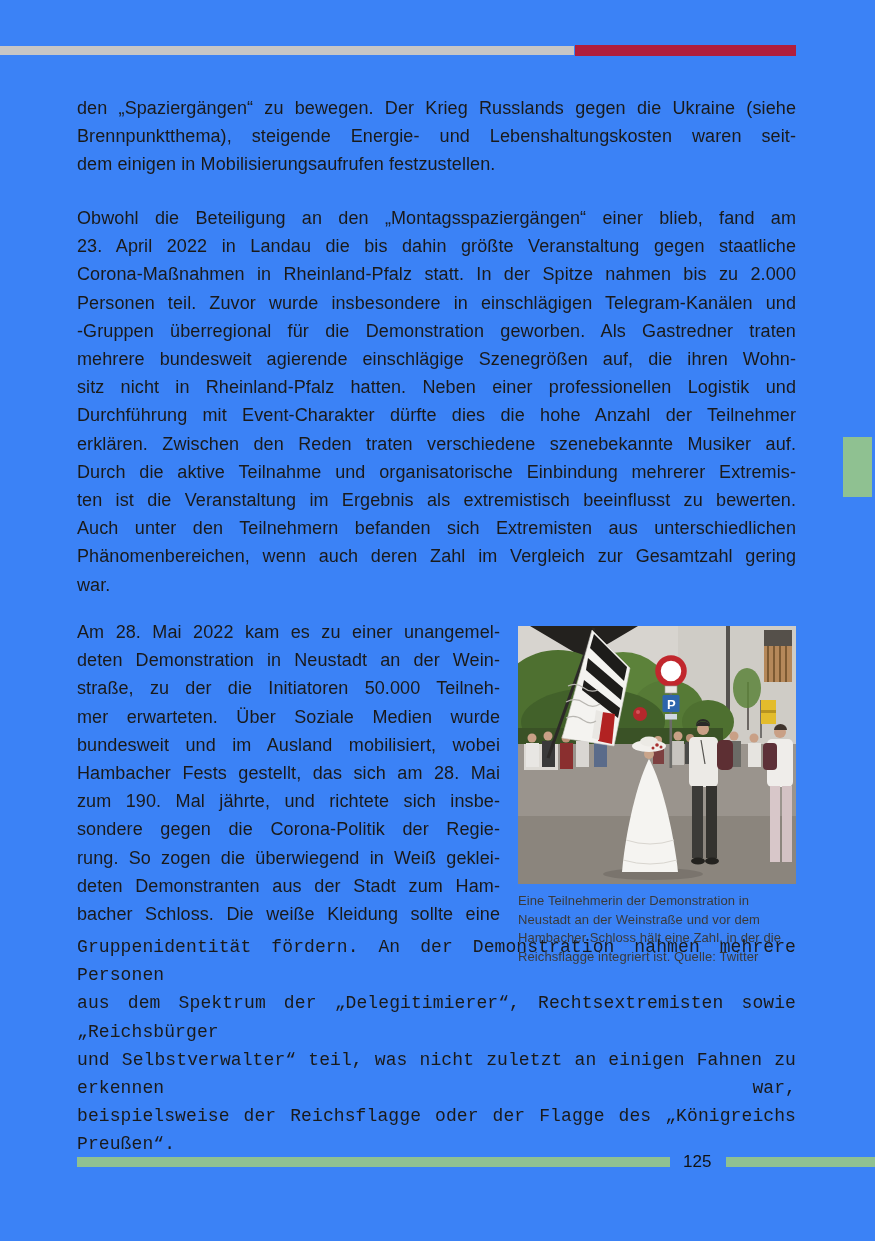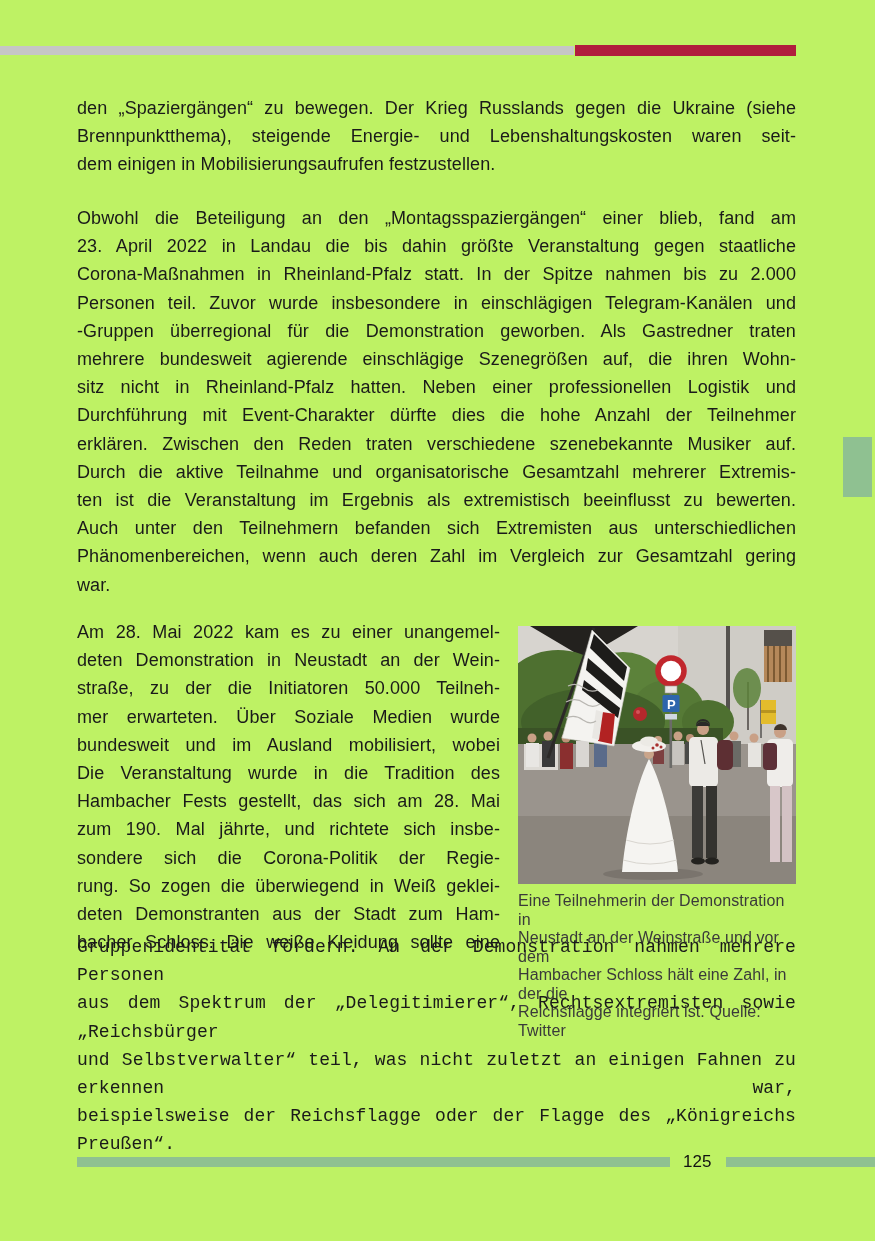--- a/index.html
+++ b/index.html
@@ -1,17 +1,17 @@
 <!DOCTYPE html>
 <html lang="de"><head>
 <meta charset="utf-8">
 <style>
   html,body { margin:0; padding:0; background:#ffffff; }
   .page {
-    position:relative; width:875px; height:1241px; background:#bef264;
+    position:relative; width:875px; height:1241px; background:#3b82f6;
     font-family:"Liberation Sans", sans-serif; color:#1a1a1a; overflow:hidden;
   }
   
   .topbar-gray { position:absolute; left:0; top:46px; width:574px; height:9px; }
   .topbar-red  { position:absolute; left:575px; top:45px; width:221px; height:11px; }
   
   .side-tab { position:absolute; left:843px; top:437px; width:29px; height:60px; }
   
   .content { position:absolute; left:77px; top:0; width:719px; }
   .para { position:absolute; left:0; width:719px; }
@@ -23,21 +23,21 @@
     font-size:18px; line-height:28.2px; text-align:justify;
     letter-spacing:0.1px; color:#1a1a1a;
   }
   .line.jl { text-align-last:justify; }
   .col-narrow { width:423px; }
   
   .figure { width:278px; margin-left:auto; margin-top:8px; }
   .photo { display:block; width:278px; height:258px; }
   .caption { margin-top:8px; }
   .caption .line {
-    font-size:16px; line-height:18.5px; color:#3a3a3a;
+    font-size:13px; line-height:18.5px; color:#3a3a3a;
     text-align:left; letter-spacing:0.1px;
   }
   
   .footer {
     position:absolute; left:77px; top:1126px; width:852px; height:24px;
     display:flex; align-items:center;margin-top:24px;
   }
   .footer-bar-long { width:593px; height:10px; }
   .footer-page-number {
     font-size:17px; color:#111; margin-left:13px; margin-right:15px;
@@ -66,38 +66,37 @@
     <div class="para" id="para2">
         <div class="line jl">Obwohl die Beteiligung an den „Montagsspaziergängen“ einer blieb, fand am</div>
         <div class="line jl">23. April 2022 in Landau die bis dahin größte Veranstaltung gegen staatliche</div>
         <div class="line jl">Corona-Maßnahmen in Rheinland-Pfalz statt. In der Spitze nahmen bis zu 2.000</div>
         <div class="line jl">Personen teil. Zuvor wurde insbesondere in einschlägigen Telegram-Kanälen und</div>
         <div class="line jl">-Gruppen überregional für die Demonstration geworben. Als Gastredner traten</div>
         <div class="line jl">mehrere bundesweit agierende einschlägige Szenegrößen auf, die ihren Wohn-</div>
         <div class="line jl">sitz nicht in Rheinland-Pfalz hatten. Neben einer professionellen Logistik und</div>
         <div class="line jl">Durchführung mit Event-Charakter dürfte dies die hohe Anzahl der Teilnehmer</div>
         <div class="line jl">erklären. Zwischen den Reden traten verschiedene szenebekannte Musiker auf.</div>
-        <div class="line jl">Durch die aktive Teilnahme und organisatorische Gesamtzahl mehrerer Extremis-</div>
+        <div class="line jl">Durch die aktive Teilnahme und organisatorische Einbindung mehrerer Extremis-</div>
         <div class="line jl">ten ist die Veranstaltung im Ergebnis als extremistisch beeinflusst zu bewerten.</div>
         <div class="line jl">Auch unter den Teilnehmern befanden sich Extremisten aus unterschiedlichen</div>
         <div class="line jl">Phänomenbereichen, wenn auch deren Zahl im Vergleich zur Gesamtzahl gering</div>
         <div class="line">war.</div>
       </div>
 
     <div class="para" id="para3top">
       <div class="col-narrow">
           <div class="line jl">Am 28. Mai 2022 kam es zu einer unangemel-</div>
           <div class="line jl">deten Demonstration in Neustadt an der Wein-</div>
           <div class="line jl">straße, zu der die Initiatoren 50.000 Teilneh-</div>
           <div class="line jl">mer erwarteten. Über Soziale Medien wurde</div>
           <div class="line jl">bundesweit und im Ausland mobilisiert, wobei</div>
-          <div class="line jl">Die Veranstaltung wurde in die Tradition des</div>
           <div class="line jl">Hambacher Fests gestellt, das sich am 28. Mai</div>
           <div class="line jl">zum 190. Mal jährte, und richtete sich insbe-</div>
-          <div class="line jl">sondere sich die Corona-Politik der Regie-</div>
+          <div class="line jl">sondere gegen die Corona-Politik der Regie-</div>
           <div class="line jl">rung. So zogen die überwiegend in Weiß geklei-</div>
           <div class="line jl">deten Demonstranten aus der Stadt zum Ham-</div>
           <div class="line jl">bacher Schloss. Die weiße Kleidung sollte eine</div>
         </div>
 
       <div class="figure">
         <svg class="photo" viewBox="0 0 278 258" preserveAspectRatio="none" xmlns="http://www.w3.org/2000/svg">
 
           <g>
             <rect x="0" y="0" width="278" height="140" fill="#d7d4cf"></rect>

